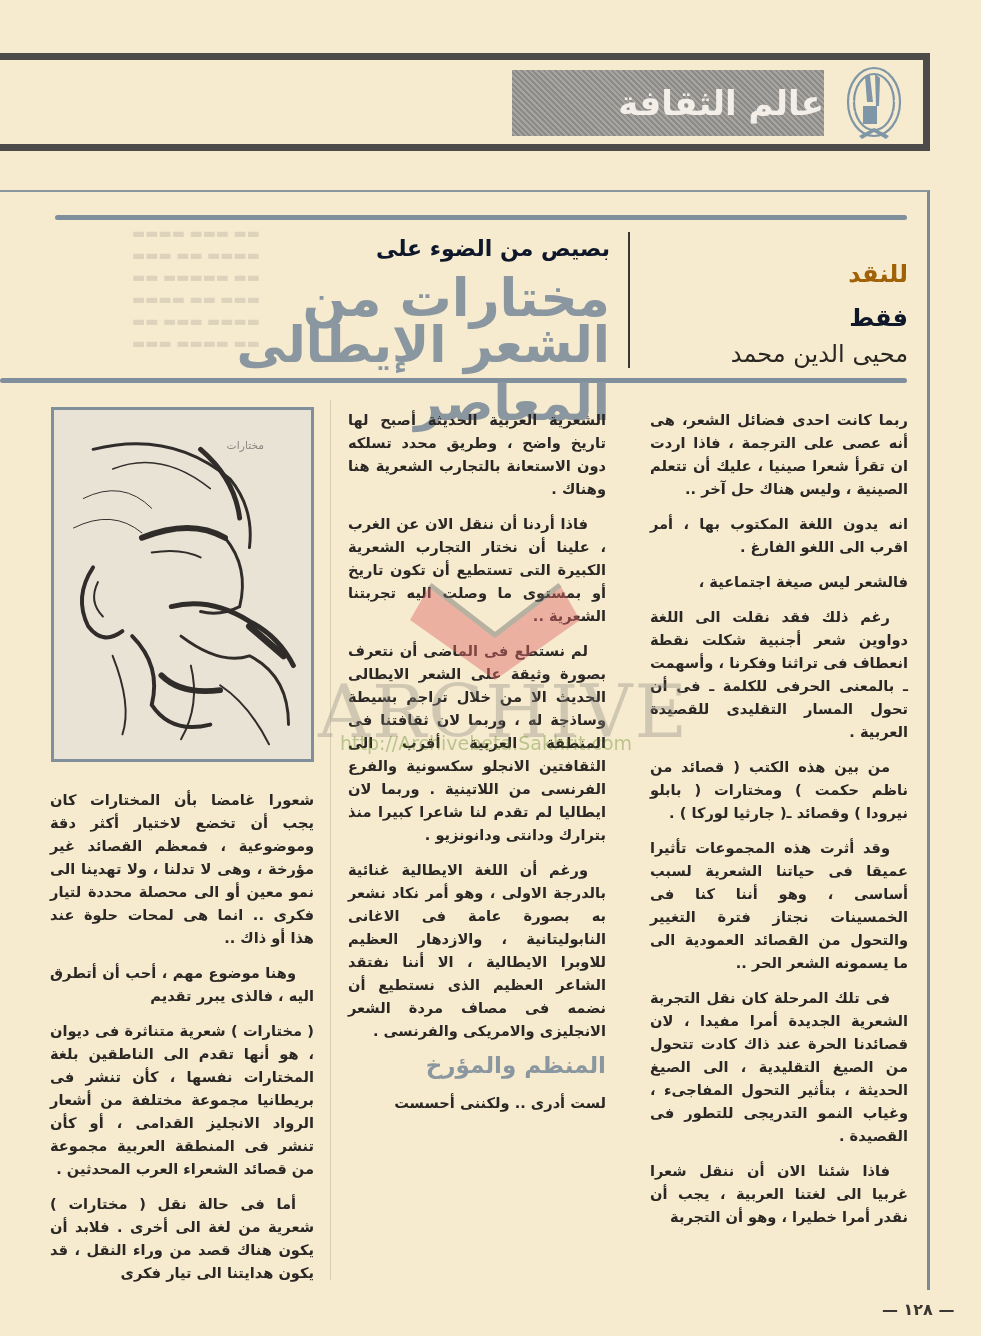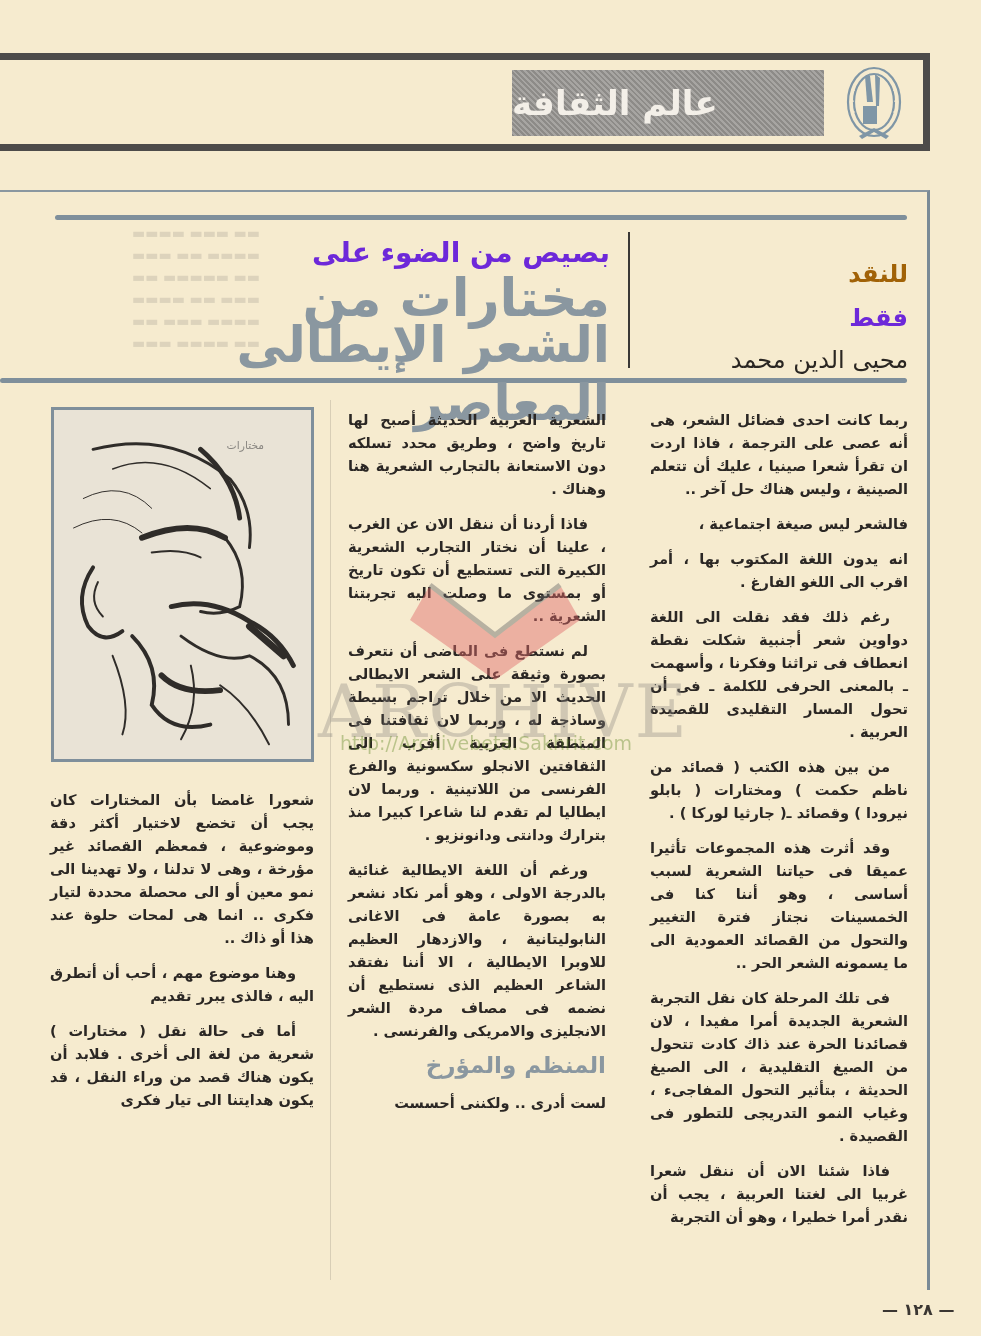--- a/index.html
+++ b/index.html
@@ -15,21 +15,21 @@
   
   .header-frame {
     position: absolute; left: 0; top: 53px; width: 930px; height: 98px;
     border-top: 7px solid #4d4b4a; border-bottom: 7px solid #4d4b4a;
     border-right: 7px solid #4d4b4a;
     background: #f6ebcf;
   }
   .section-label-box {
     position: absolute; left: 512px; top: 70px; width: 312px; height: 66px;
     background: repeating-linear-gradient(45deg, #8d8b88 0 2px, #a7a5a2 2px 4px);
-    display: flex; align-items: center; justify-content: flex-end;
+    display: flex; align-items: center; justify-content: flex-start;
   }
   .section-label {
     color: #f3efe8; font-size: 34px; font-weight: bold;
     font-family: "DejaVu Sans", sans-serif; letter-spacing: 1px;
   }
   .emblem {
     position: absolute; left: 843px; top: 62px; width: 62px; height: 84px;
   }
 
   
@@ -41,29 +41,29 @@
   .title-rule {
     position: absolute; height: 5px; background: #7f8f9b; border-radius: 3px;
   }
   .rule-top { left: 55px; top: 215px; width: 852px; }
   .rule-bottom { left: 0; top: 378px; width: 907px; }
 
   .divider-v {
     position: absolute; left: 628px; top: 232px; width: 2px; height: 136px; background: #3a3836;
   }
   .title-block { position: absolute; left: 55px; top: 232px; width: 555px; height: 140px; }
-  .title-block .tk { position: absolute; right: 0; top: 4px; font-size: 28px; font-weight: bold; color:#6d28d9; }
+  .title-block .tk { position: absolute; right: 0; top: 4px; font-size: 22px; font-weight: bold; color:#0f172a; }
   .title-block .t2 { position: absolute; right: 0; top: 36px; font-size: 52px; font-weight: bold; color:#8a97a0; letter-spacing: 5px; }
   .title-block .t3 { position: absolute; right: 0; top: 84px; font-size: 50px; font-weight: bold; color:#8a97a0; }
 
   
   .kicker-block { position: absolute; left: 648px; top: 232px; width: 260px; height: 140px; }
   .kicker-block .k1 { position: absolute; right: 0; top: 28px; font-size: 24px; font-weight: bold; color:#a16207; letter-spacing: 14px; }
-  .kicker-block .k2 { position: absolute; right: 0; top: 72px; font-size: 24px; font-weight: bold; color:#6d28d9; letter-spacing: 14px; text-align: right; }
-  .kicker-block .author { position: absolute; right: 0; top: 108px; font-size: 24px; color:#2a2622; white-space: nowrap; margin-top: 6px; }
+  .kicker-block .k2 { position: absolute; right: 0; top: 72px; font-size: 24px; font-weight: bold; color:#0f172a; letter-spacing: 14px; text-align: right; }
+  .kicker-block .author { position: absolute; right: 0; top: 108px; font-size: 24px; color:#2a2622; white-space: nowrap; }
 
   
   .bleed {
     position: absolute; color: #c9c1ad; font-size: 14px; line-height: 22px;
     opacity: 0.55; overflow: hidden; pointer-events: none;
   }
 
   
   .col {
     position: absolute; font-size: 14.6px; line-height: 23px; font-weight: bold;
@@ -153,22 +153,22 @@
   <div class="divider-v"></div>
 
   <div class="title-block">
     <div class="tk">بصيص من الضوء على</div>
     <div class="t2">مختارات من</div>
     <div class="t3">الشعر الإيطالى المعاصر</div>
   </div>
 
   <div class="col col-right">
     <p class="noindent">ربما كانت احدى فضائل الشعر، هى أنه عصى على الترجمة ، فاذا اردت ان تقرأ شعرا صينيا ، عليك أن تتعلم الصينية ، وليس هناك حل آخر ..</p>
+    <p class="noindent">انه يدون اللغة المكتوب بها ، أمر اقرب الى اللغو الفارغ .</p>
     <p class="noindent">فالشعر ليس صيغة اجتماعية ،</p>
-    <p class="noindent">انه يدون اللغة المكتوب بها ، أمر اقرب الى اللغو الفارغ .</p>
     <p>رغم ذلك فقد نقلت الى اللغة دواوين شعر أجنبية شكلت نقطة انعطاف فى تراثنا وفكرنا ، وأسهمت ـ بالمعنى الحرفى للكلمة ـ فى أن تحول المسار التقليدى للقصيدة العربية .</p>
     <p>من بين هذه الكتب ( قصائد من ناظم حكمت ) ومختارات ( بابلو نيرودا ) وقصائد ـ( جارثيا لوركا ) .</p>
     <p>وقد أثرت هذه المجموعات تأثيرا عميقا فى حياتنا الشعرية لسبب أساسى ، وهو أننا كنا فى الخمسينات نجتاز فترة التغيير والتحول من القصائد العمودية الى ما يسمونه الشعر الحر ..</p>
     <p>فى تلك المرحلة كان نقل التجربة الشعرية الجديدة أمرا مفيدا ، لان قصائدنا الحرة عند ذاك كادت تتحول من الصيغ التقليدية ، الى الصيغ الحديثة ، بتأثير التحول المفاجىء ، وغياب النمو التدريجى للتطور فى القصيدة .</p>
     <p>فاذا شئنا الان أن ننقل شعرا غربيا الى لغتنا العربية ، يجب أن نقدر أمرا خطيرا ، وهو أن التجربة</p>
   </div>
 
   <div class="col col-middle">
     <p class="noindent">الشعرية العربية الحديثة أصبح لها تاريخ واضح ، وطريق محدد تسلكه دون الاستعانة بالتجارب الشعرية هنا وهناك .</p>
     <p>فاذا أردنا أن ننقل الان عن الغرب ، علينا أن نختار التجارب الشعرية الكبيرة التى تستطيع أن تكون تاريخ أو بمستوى ما وصلت اليه تجربتنا الشعرية ..</p>
@@ -203,20 +203,21 @@
         <path d="M30 90 Q70 70 100 100" stroke-width="1"></path>
         <path d="M20 120 Q60 100 90 125" stroke-width="1"></path>
       </g>
       <text x="215" y="40" font-size="11" fill="#8a8782" font-family="DejaVu Sans, sans-serif">مختارات</text>
     </svg>
   </div>
 
   <div class="col col-left">
     <p class="noindent">شعورا غامضا بأن المختارات كان يجب أن تخضع لاختيار أكثر دقة وموضوعية ، فمعظم القصائد غير مؤرخة ، وهى لا تدلنا ، ولا تهدينا الى نمو معين أو الى محصلة محددة لتيار فكرى .. انما هى لمحات حلوة عند هذا أو ذاك ..</p>
     <p>وهنا موضوع مهم ، أحب أن أتطرق اليه ، فالذى يبرر تقديم</p>
+    <p class="noindent">( مختارات ) شعرية متناثرة فى ديوان ، هو أنها تقدم الى الناطقين بلغة المختارات نفسها ، كأن تنشر فى بريطانيا مجموعة مختلفة من أشعار الرواد الانجليز القدامى ، أو كأن تنشر فى المنطقة العربية مجموعة من قصائد الشعراء العرب المحدثين .</p>
     <p>أما فى حالة نقل ( مختارات ) شعرية من لغة الى أخرى . فلابد أن يكون هناك قصد من وراء النقل ، قد يكون هدايتنا الى تيار فكرى</p>
   </div>
 
   <div class="wm-logo">
     <svg viewBox="0 0 190 110" width="190" height="110">
       <path d="M95 100 L10 40 L30 5 L95 55 Z" fill="#e06a6a"></path>
       <path d="M95 100 L180 40 L160 5 L95 55 Z" fill="#e06a6a"></path>
       <path d="M30 5 L95 55 L160 5" fill="none" stroke="#6b6b6b" stroke-width="5"></path>
     </svg>
   </div>

